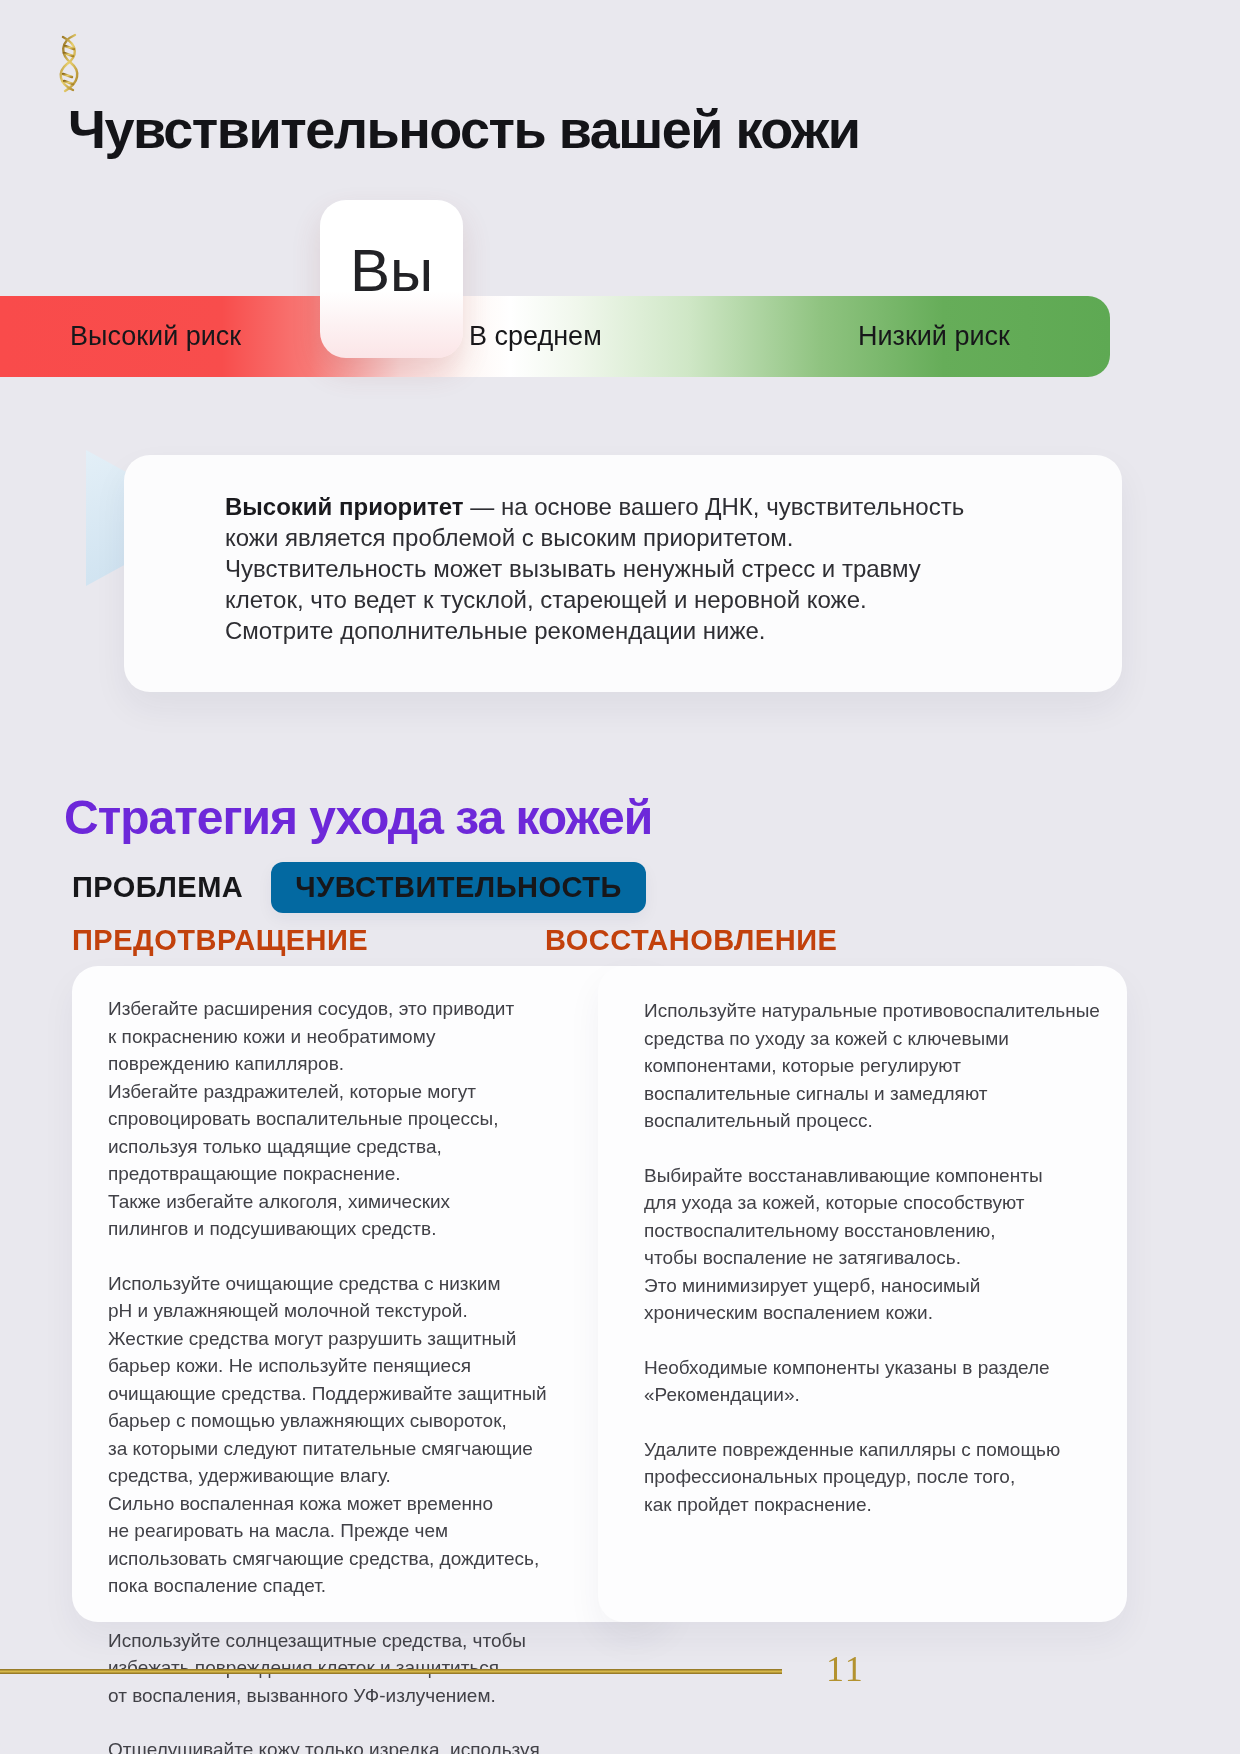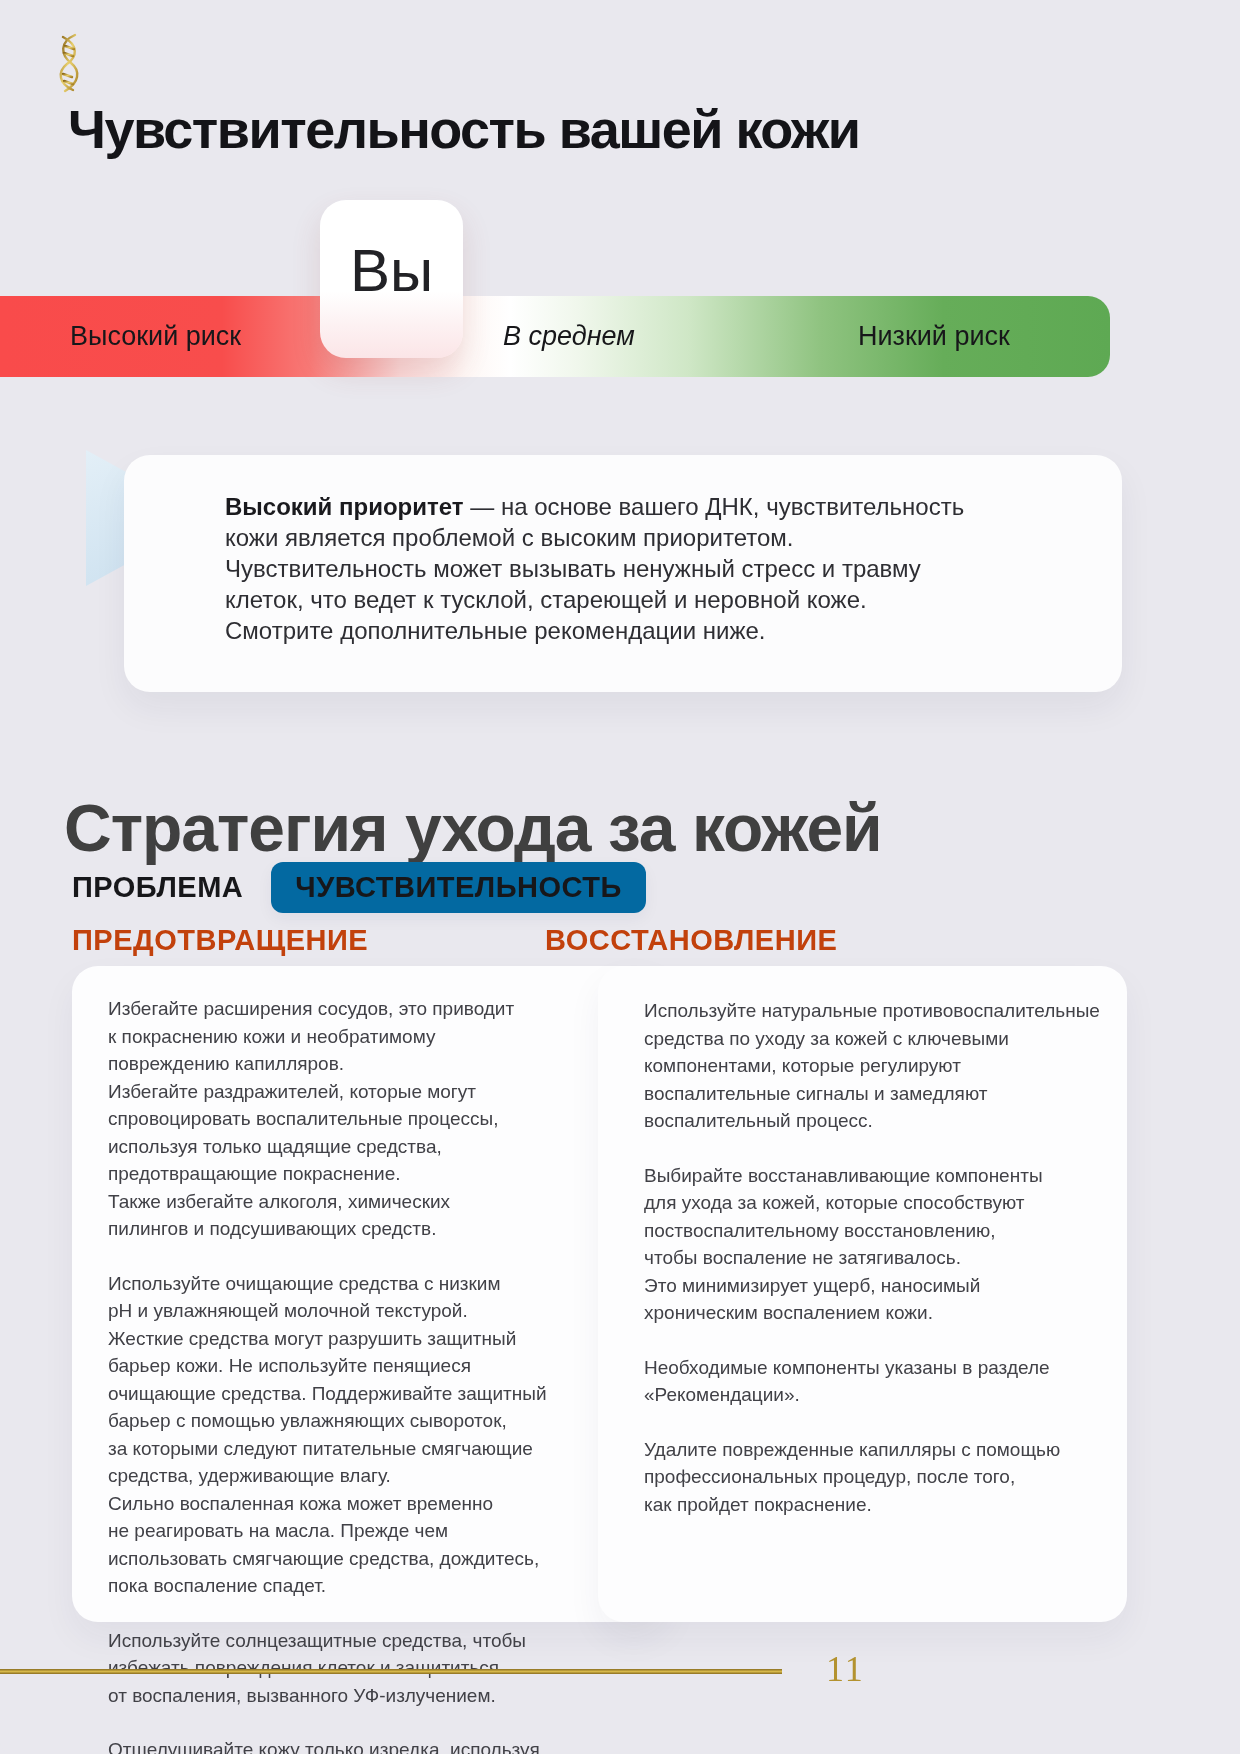--- a/index.html
+++ b/index.html
@@ -15,41 +15,41 @@
     font-size:54px; font-weight:800; letter-spacing:-1.5px; color:#141418; }
 
   
   .risk-bar { position:absolute; left:0; top:296px; width:1110px; height:81px;
     border-radius:0 22px 22px 0;
     background:linear-gradient(90deg,#f94b4b 0%,#f84d4c 20%,#f87a77 28%,#fbd9d8 36%,
       #fef7f5 42%,#ffffff 46%,#f0f7ec 52%,#cfe7c6 62%,#8fc380 74%,#66ad59 85%,#5ea953 100%); }
   .risk-label { position:absolute; top:0; height:81px; line-height:81px;
     font-size:27px; color:#17171a; white-space:nowrap; }
   .risk-label.high { left:70px; }
-  .risk-label.mid  { left:503px;font-style:italic; }
+  .risk-label.mid  { left:469px; }
   .risk-label.low  { left:858px; }
   .you-card { position:absolute; left:320px; top:200px; width:143px; height:158px;
     border-radius:26px;
     background:linear-gradient(180deg,#ffffff 0%,#ffffff 58%,#fdf2f3 78%,#fbe5e7 100%);
     box-shadow:0 14px 30px rgba(140,60,60,0.14); display:flex; justify-content:center; }
   .you-card span { margin-top:36px; font-size:60px; font-weight:400; color:#222226; }
 
   
   .callout-pointer { position:absolute; left:86px; top:450px; width:124px; height:136px;
     background:linear-gradient(160deg,#e3eff7 0%,#cbe0ef 100%);
     clip-path:polygon(0 0,100% 50%,0 100%); }
   .callout-card { position:absolute; left:124px; top:455px; width:998px; height:237px;
     background:#fcfcfd; border-radius:26px; box-shadow:0 16px 35px rgba(40,40,70,0.06);
     padding:36px 30px 0 101px; }
   .callout-text { font-size:24px; line-height:31px; color:#2e2e33; white-space:pre-line; }
   .callout-text strong { font-weight:bold; color:#1a1a1e; }
 
   
   .strategy-title { position:absolute; left:64px; top:790px;
-    font-size:66px; font-weight:800; letter-spacing:-1px; color:#404040; }
+    font-size:48px; font-weight:800; letter-spacing:-1px; color:#6d28d9; }
   .problem-row { position:absolute; left:72px; top:862px; display:flex; align-items:center; gap:28px; }
   .problem-label { font-size:29px; font-weight:bold; color:#17171a; letter-spacing:0.5px; }
   .problem-badge { background:#0369a1; border-radius:12px; padding:9px 24px;
     font-size:29px; font-weight:bold; color:#17171a; letter-spacing:0.5px;
     box-shadow:0 6px 16px rgba(40,40,70,0.05); }
   .col-heading { position:absolute; top:924px; font-size:29px; font-weight:bold;
     color:#c2410c; letter-spacing:0.5px; }
   .col-heading.prevention { left:72px; }
   .col-heading.recovery  { left:545px; }
 

